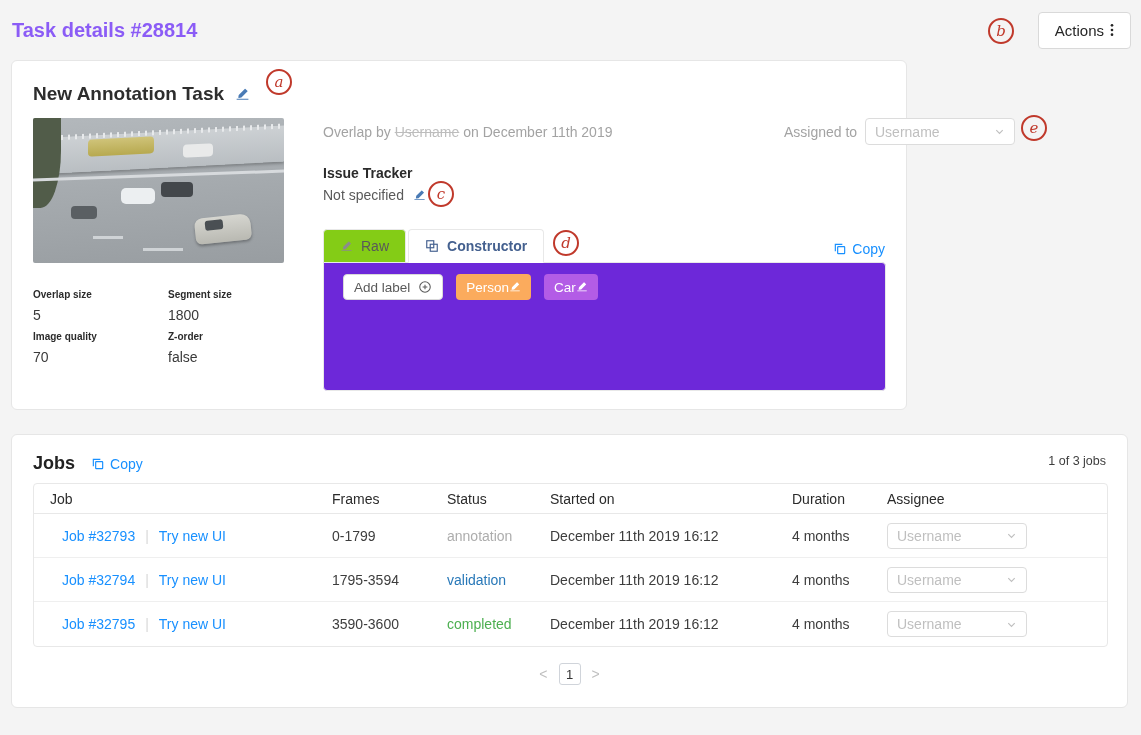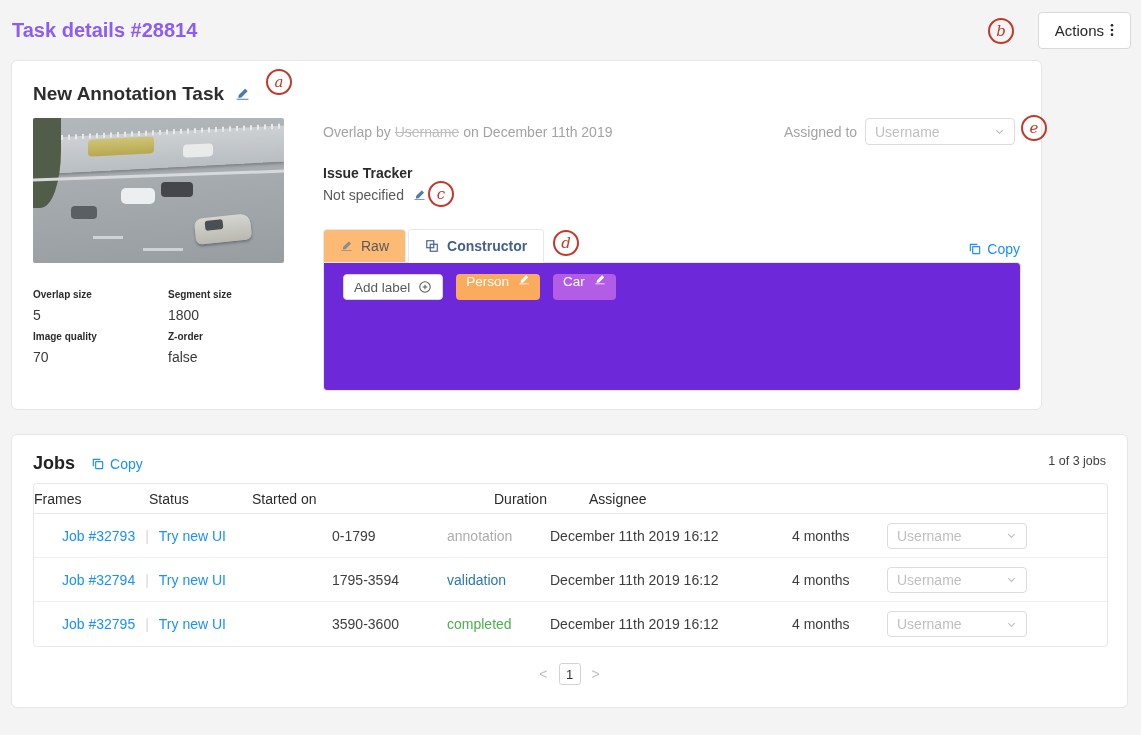--- a/index.html
+++ b/index.html
@@ -12,21 +12,21 @@
   }
   
   .page-header { position:absolute; left:12px; top:0; right:10px; height:60px;
     display:flex; align-items:center; justify-content:space-between; }
   .page-title { font-size:20px; font-weight:700; color:#8b5cf6; margin:0; }
   .actions-btn { height:37px; padding:0 10px 0 16px; background:#fff;
     border:1px solid #d9d9d9; border-radius:4px; display:flex; align-items:center;
     font-size:15px; color:#262626; cursor:pointer; font-family:inherit; }
   
   .card { position:absolute; background:#fff; border:1px solid #e6e6e6; border-radius:6px; }
-  .main-card { left:11px; top:60px; width:1031px; height:350px; }
+  .main-card { left:11px; top:60px; width:896px; height:350px; }
   .jobs-card { left:11px; top:434px; width:1117px; height:274px; }
   
   .task-title { position:absolute; left:21px; top:22px; display:flex; gap:11px;
     align-items:center; font-size:19px; font-weight:700; color:#2d2d2d; }
   .edit-icon { color:#4a7bb5; cursor:pointer; display:inline-flex; }
   .preview { position:absolute; left:21px; top:57px; width:251px; height:145px;
     border-radius:2px; overflow:hidden;
     background:linear-gradient(175deg,#b3b8bc 0%,#a6abaf 45%,#989da1 100%); }
   .pv { position:absolute; }
   .pv-foliage { left:-6px; top:-6px; width:34px; height:96px; background:#515c49; border-radius:0 0 60% 0; }
@@ -60,32 +60,32 @@
     display:flex; align-items:center; justify-content:space-between; padding:0 9px;
     color:#bfbfbf; font-size:14px; cursor:pointer; }
   .assignee-select-top { position:absolute; left:853px; top:57px; width:150px; height:27px; }
   .issue-label { position:absolute; left:311px; top:104px; font-size:14px; font-weight:700; color:#2b2b2b; }
   .issue-value { position:absolute; left:311px; top:126px; font-size:14px; color:#595959;
     display:flex; gap:9px; align-items:center; }
   .tabs { position:absolute; left:311px; top:168px; display:flex; align-items:flex-end; z-index:2; }
   .tab { height:34px; padding:0 16px; display:flex; align-items:center; gap:8px;
     border:1px solid #e8e8e8; border-radius:4px 4px 0 0; margin-right:2px;
     font-size:14px; cursor:pointer; }
-  .tab.inactive { background:#fdba74; color:#595959; }
+  .tab.inactive { background:#84cc16; color:#595959; }
   .tab.active { background:#fff; border-bottom:1px solid #fff; color:#44608f; font-weight:700; }
   .tab-content { position:absolute; left:311px; top:201px; right:20px; height:129px;
     border:1px solid #e8e8e8; border-radius:0 4px 4px 4px; background:#6d28d9; z-index:1; }
   .copy-link { display:flex; gap:5px; align-items:center; color:#1890ff; font-size:14px; cursor:pointer; }
   .main-copy { position:absolute; right:21px; top:180px; }
   .label-row { padding:11px 19px; display:flex; gap:13px; align-items:center; }
   .add-label-btn { border:1px solid #d9d9d9; border-radius:4px; height:26px; padding:0 10px;
     display:flex; gap:8px; align-items:center; font-size:13.5px; color:#595959;
     background:#fff; cursor:pointer; font-family:inherit; }
-  .tag { height:26px; border-radius:4px; padding:0 10px; display:flex; gap:9px;
-    color:#fff; font-size:13.5px; cursor:pointer; border:none; font-family:inherit; }
+  .tag { height:26px; border-radius:4px; padding:0 10px; display:flex; 
+    align-items:center; color:#fff; font-size:13.5px; cursor:pointer; border:none; font-family:inherit; }
   
   .jobs-head { position:absolute; left:21px; top:18px; display:flex; gap:16px; align-items:center; }
   .jobs-title { font-size:18px; font-weight:700; color:#222; }
   .jobs-summary { position:absolute; right:21px; top:19px; font-size:12.5px; color:#3d3d3d; }
   .jtable { position:absolute; left:21px; top:48px; width:1075px;
     border:1px solid #e8e8e8; border-radius:4px; background:#fff; }
   .thead { display:flex; height:30px; align-items:center; border-bottom:1px solid #e8e8e8;
     font-size:14px; font-weight:500; color:#2b2b2b; }
   .trow { display:flex; height:44px; align-items:center; border-bottom:1px solid #efefef;
     font-size:14px; color:#3d3d3d; }
@@ -277,20 +277,21 @@
             <path d="M16 4H4v12"></path>
           </svg>
       </span>
       <span>Copy</span>
     </span>
   </div>
   <div class="jobs-summary">1 of 3 jobs</div>
 
   <div class="jtable">
     <div class="thead">
+      <div class="cell c-job">Job</div>
       <div class="cell c-frames">Frames</div>
       <div class="cell c-status">Status</div>
       <div class="cell c-started">Started on</div>
       <div class="cell c-duration">Duration</div>
       <div class="cell c-assignee">Assignee</div>
     </div>
 
     <div class="trow">
       <div class="cell c-job">
         <a class="job-link">Job #32793</a><span class="sep">|</span><a class="job-link">Try new UI</a>

